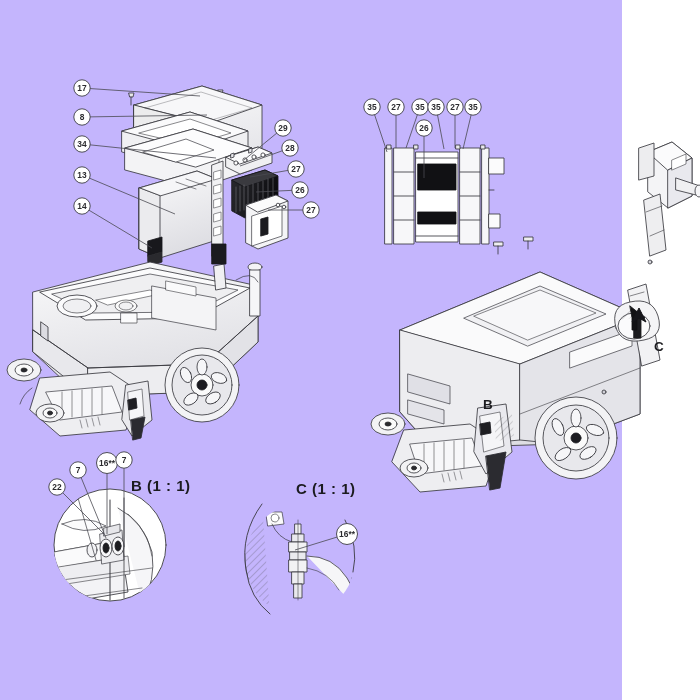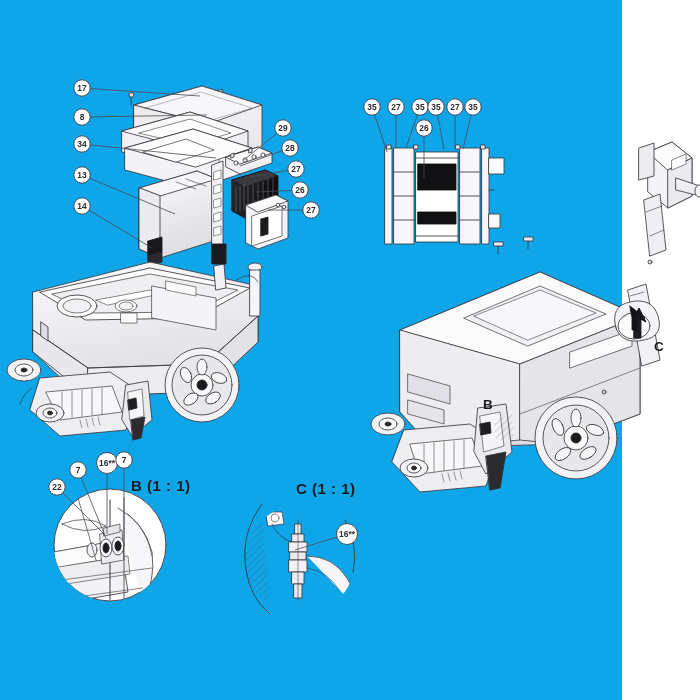--- a/index.html
+++ b/index.html
@@ -2,21 +2,21 @@
 <html><head>
 <meta charset="utf-8">
 <title>Exploded Parts Diagram</title>
 <style>
   html,body{margin:0;padding:0;background:#ffffff;}
   body{
     width:700px;height:700px;overflow:hidden;
     font-family:"Liberation Sans", sans-serif;
     color:#1a1a1a;
   }
-  #sheet{position:relative;width:622px;height:700px;background:#0ea5e9;}
+  #sheet{position:relative;width:622px;height:700px;background:#c4b5fd;}
   svg{display:block;}
   .balloon-txt{
     font-size:8.4px;font-weight:700;fill:#2c2c30;
     text-anchor:middle;dominant-baseline:central;
     font-family:"Liberation Sans",sans-serif;
   }
   .detail-title{
     font-size:15px;font-weight:700;fill:#1b1b1f;
     font-family:"Liberation Sans",sans-serif;
     letter-spacing:0.5px;

